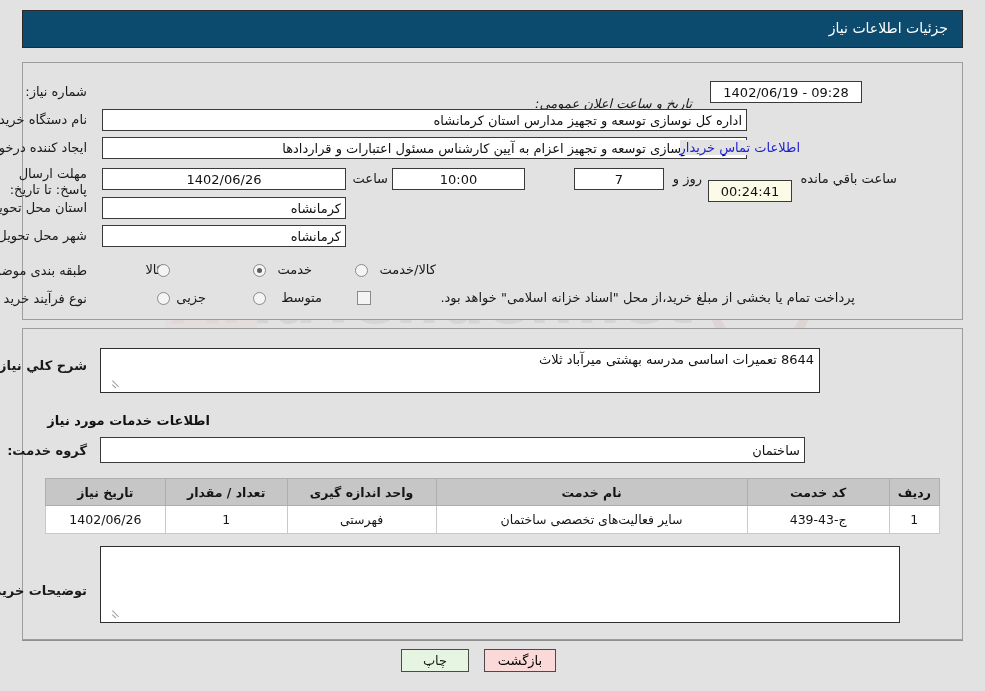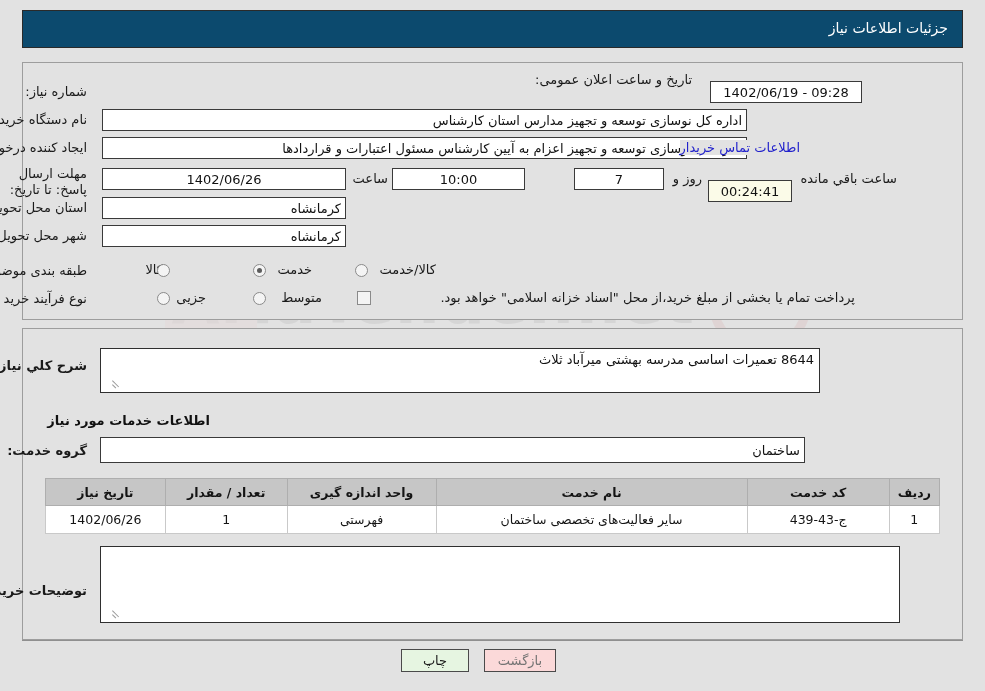--- a/index.html
+++ b/index.html
@@ -221,21 +221,21 @@
     height: 23px;
     border: 1px solid #4a4a4a;
     font-size: 13px;
     text-align: center;
     line-height: 21px;
     cursor: pointer;
     z-index: 4;
     font-family: "DejaVu Sans", "Liberation Sans", sans-serif;
   }
   .btn-print  { background: #e6f5e1; color: #1b1b1b; }
-  .btn-back   { background: #fbd9d9; color: #737373; }
+  .btn-back   { background: #fbd9d9; color: #000000; }
 
   .sec-title {
     position: absolute;
     font-size: 13px;
     font-weight: bold;
     color: #111;
     z-index: 4;
   }
 </style>
 </head>
@@ -253,25 +253,25 @@
     </svg>
   </div>
 
   <div class="titlebar">
     <div class="titlebar-text">جزئیات اطلاعات نیاز</div>
   </div>
 
   <div class="panel" id="panel-top"></div>
 
   <div class="lbl" style="top:84px; right:898px;">شماره نیاز:</div>
-  <div class="lbl" style="top:72px; right:293px;">تاریخ و ساعت اعلان عمومی:</div>
+  <div class="lbl" style="top:96px; right:293px;font-style:italic;">تاریخ و ساعت اعلان عمومی:</div>
   <div class="ipt center" style="top:81px; right:123px; width:152px;">09:28 - 1402/06/19</div>
 
   <div class="lbl" style="top:112px; right:898px;">نام دستگاه خریدار:</div>
-  <div class="ipt right" style="top:109px; right:238px; width:645px;">اداره کل نوسازی  توسعه و تجهیز مدارس استان کارشناس</div>
+  <div class="ipt right" style="top:109px; right:238px; width:645px;">اداره کل نوسازی  توسعه و تجهیز مدارس استان کرمانشاه</div>
 
   <div class="lbl" style="top:140px; right:898px;">ایجاد کننده درخواست:</div>
   <div class="ipt right" style="top:137px; right:238px; width:645px;">اداره کل نوسازی  توسعه و تجهیز اعزام به آیین کارشناس مسئول اعتبارات و قراردادها</div>
   <div class="link" style="top:140px; right:185px;">اطلاعات تماس خریدار</div>
 
   <div class="lbl" style="top:166px; right:898px; width:90px; line-height:16px; white-space:normal; text-align:right;">مهلت ارسال پاسخ: تا تاریخ:</div>
   <div class="ipt center" style="top:168px; right:639px; width:244px;">1402/06/26</div>
   <div class="lbl" style="top:171px; right:597px;">ساعت</div>
   <div class="ipt center" style="top:168px; right:460px; width:133px;">10:00</div>
   <div class="ipt center" style="top:168px; right:321px; width:90px;">7</div>

